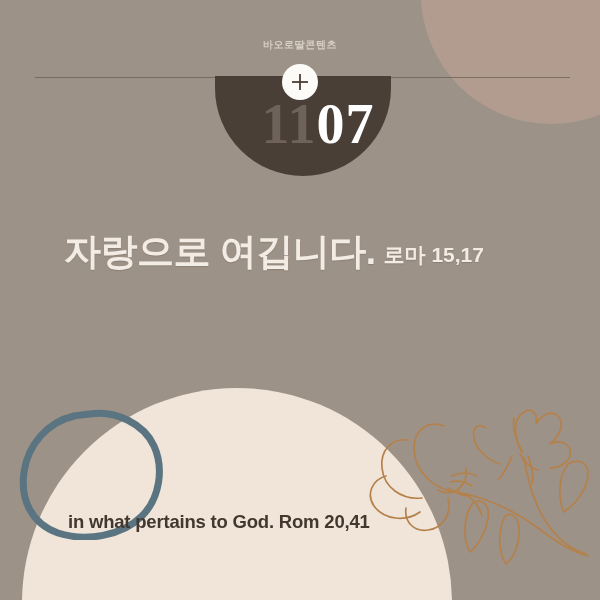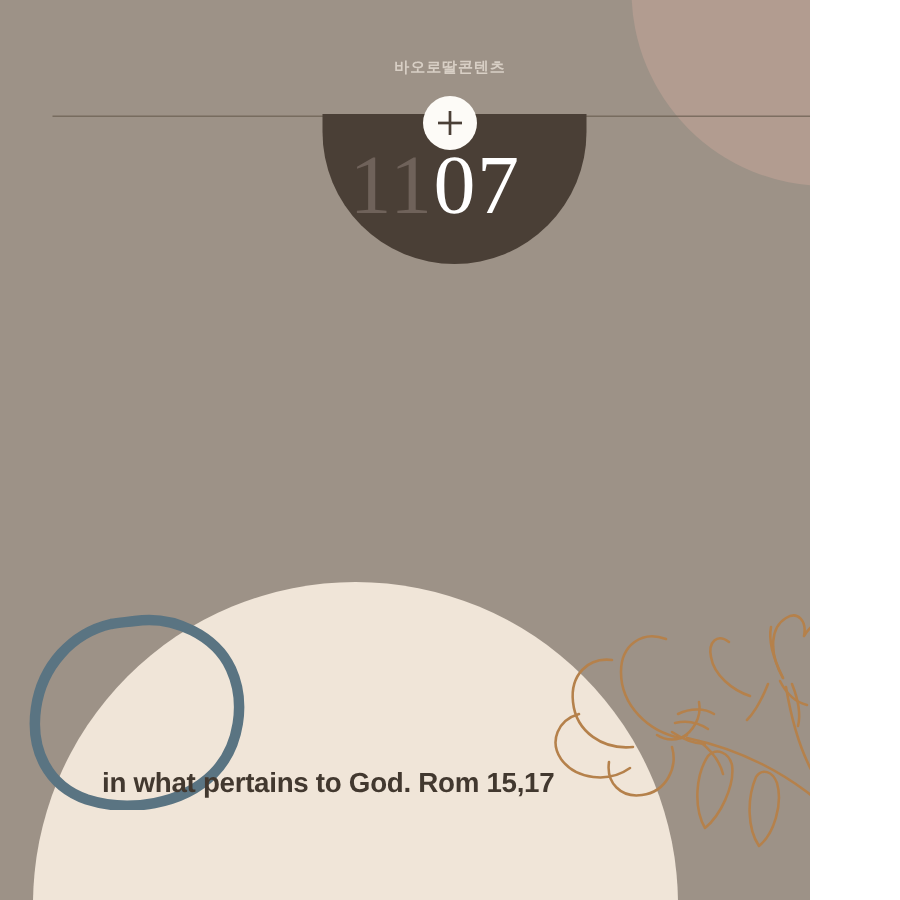--- a/index.html
+++ b/index.html
@@ -2,21 +2,21 @@
 <html><head>
 <meta charset="utf-8">
 <style>
   html, body {
     margin: 0;
     padding: 0;
     background: #ffffff;
   }
   #card {
     position: relative;
-    width: 540px;
+    width: 600px;
     height: 600px;
     overflow: hidden;
     background: #9d9287;
     font-family: "Liberation Sans", sans-serif;
     -webkit-font-smoothing: antialiased;
   }
 
   
   .bg-circle-topright {
     position: absolute;
@@ -95,26 +95,26 @@
     border-radius: 50%;
     background: #fdfbf7;
     display: flex;
     align-items: center;
     justify-content: center;
   }
   .cross-badge svg { display:block; }
 
   .issue-number {
     position: absolute;
-    left: 202px;
+    left: 230px;
     top: 96px;
     width: 176px;
     text-align: center;
     font-size: 56px;
-    font-weight: 400;
+    font-weight: 700;
     letter-spacing: 1px;
     line-height: 1;
     font-family: "Liberation Serif", serif;
   }
   .issue-number .dim { color: #6f625a; }
   .issue-number .bright { color: #ffffff; }
 
   
   .verse {
     position: absolute;
@@ -212,19 +212,20 @@
       <rect x="9.1" y="2" width="1.8" height="16" fill="#4a3f36"></rect>
       <rect x="2" y="9.1" width="16" height="1.8" fill="#4a3f36"></rect>
     </svg>
   </div>
 
   <div class="issue-number">
     <span class="dim">11</span><span class="bright">07</span>
   </div>
 
   <div class="verse">
+    <div class="line"><span>자랑으로 여깁니다.</span><span class="ref">로마 15,17</span></div>
   </div>
 
   <div class="verse-en">
-    <div class="line">in what pertains to God. Rom 15,17</div>
+    <div class="line">in what pertains to God. Rom 20,41</div>
   </div>
 
 </div>
 
 </body></html>

